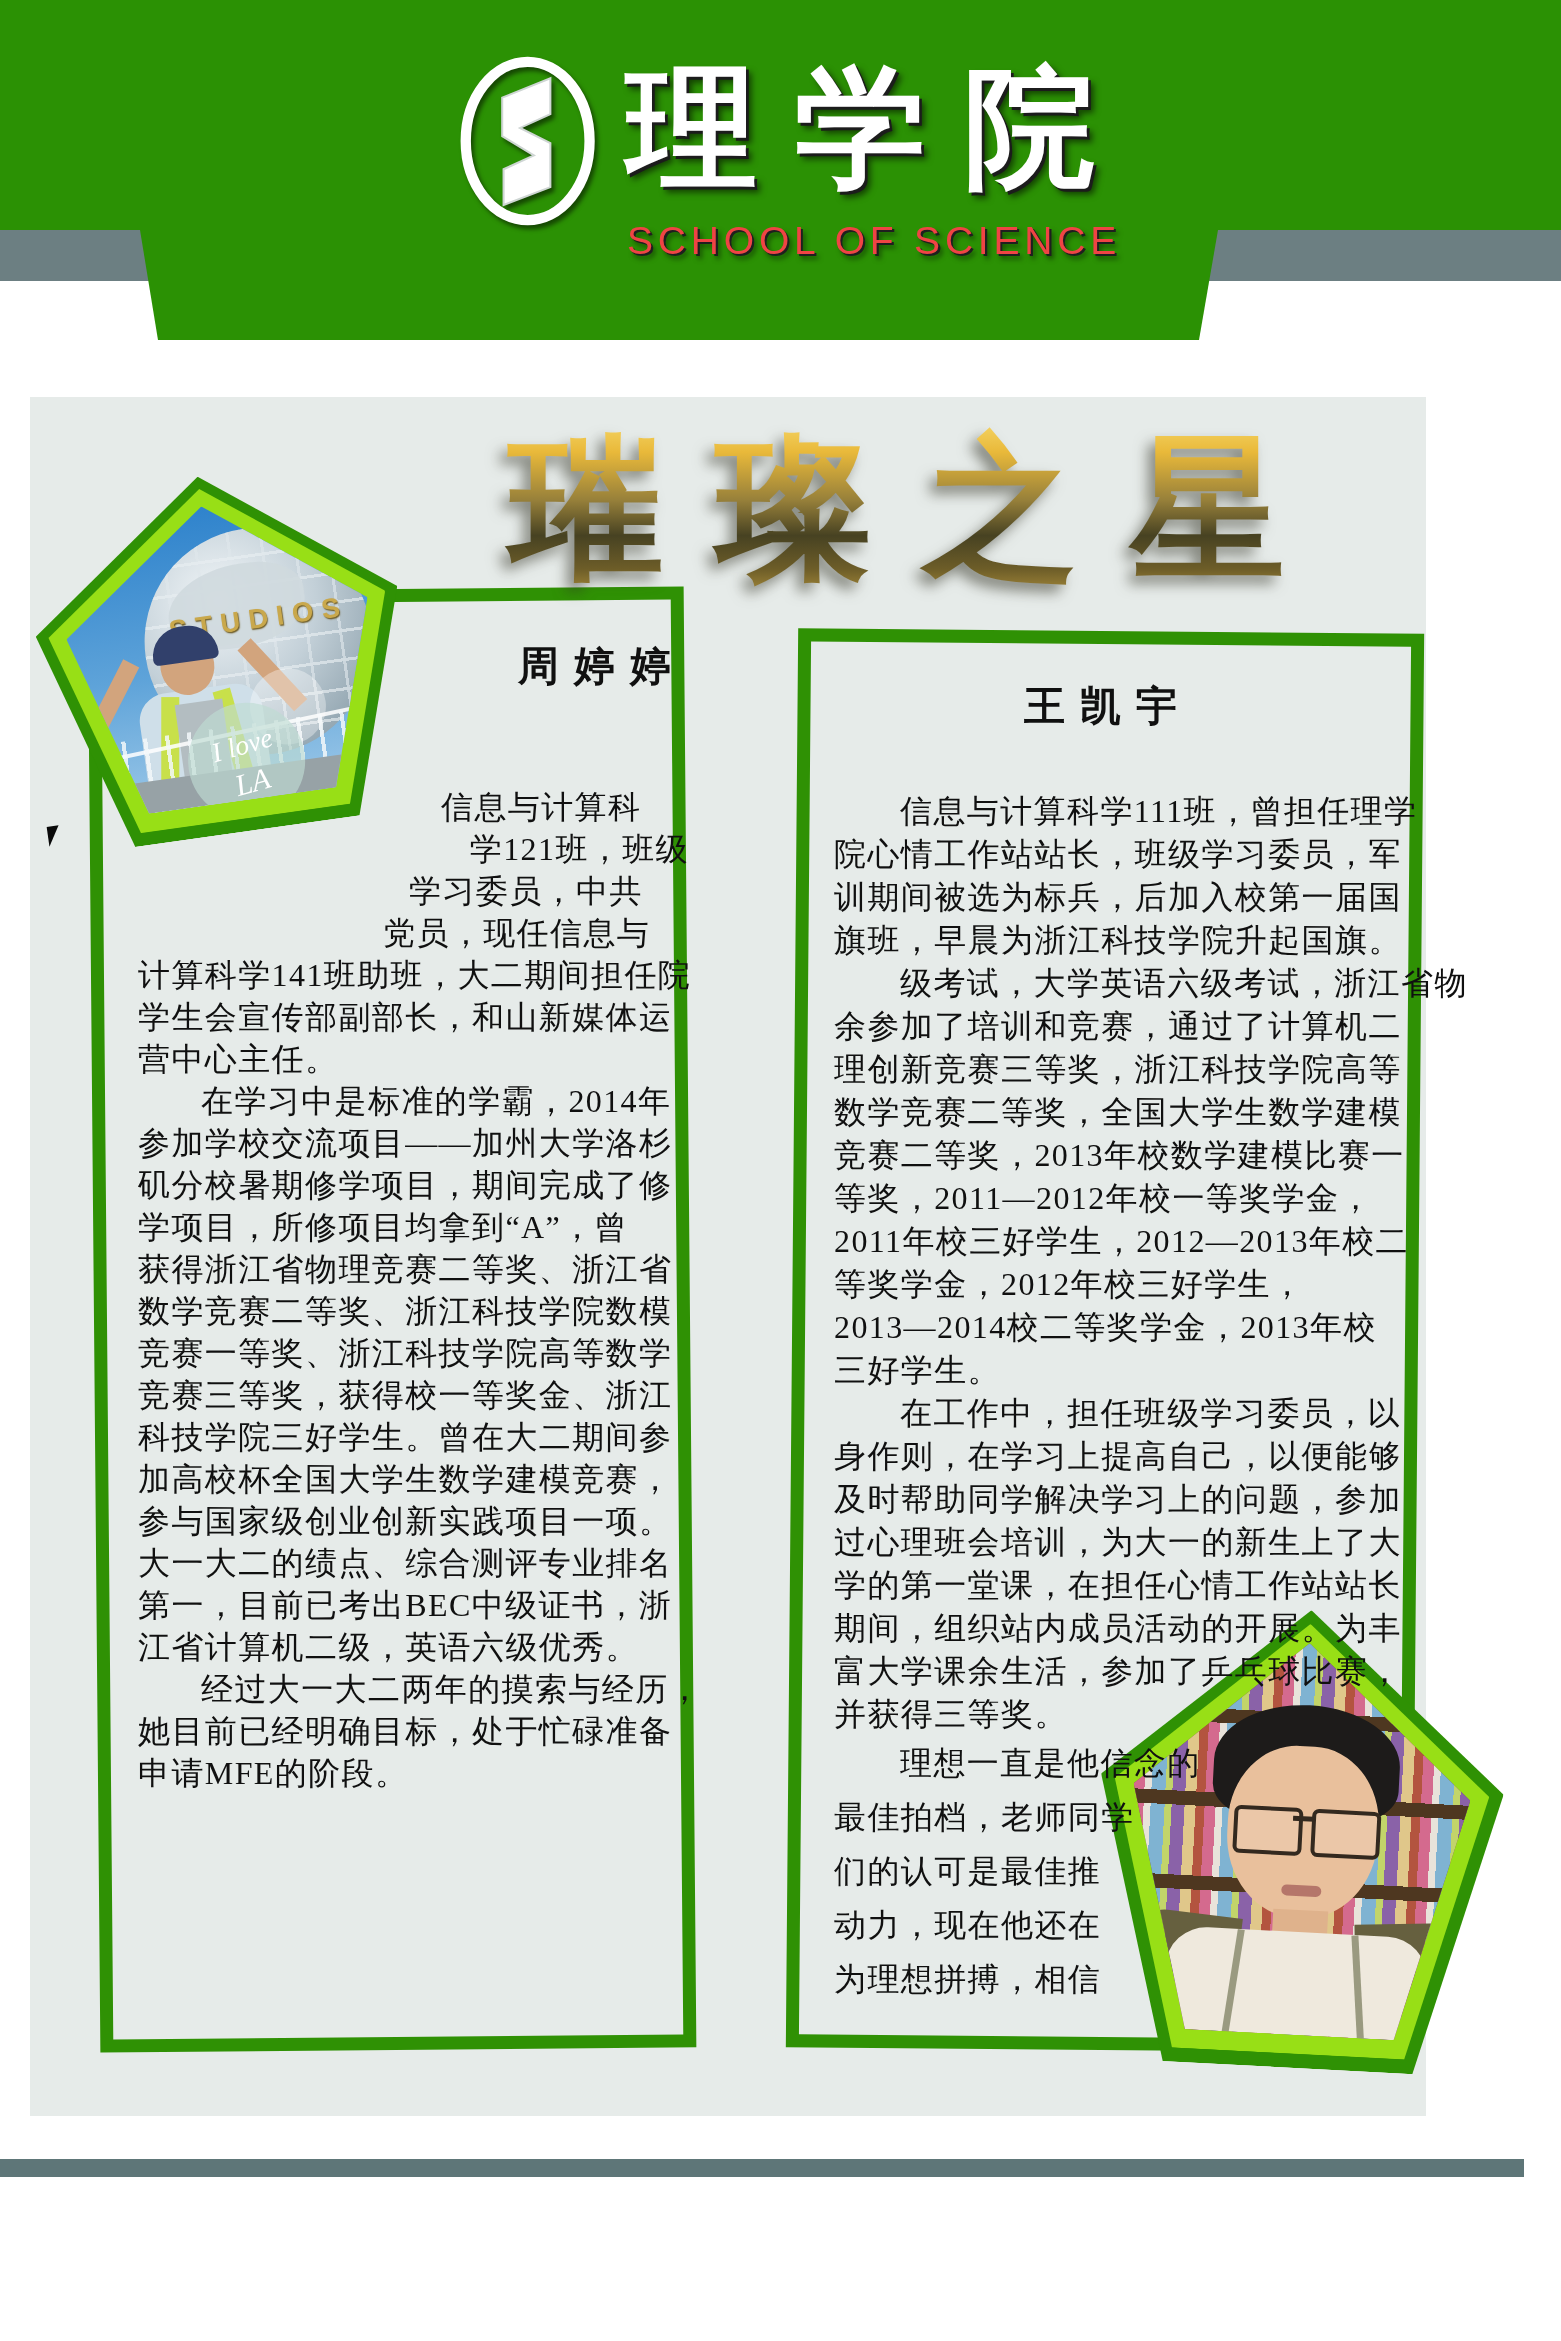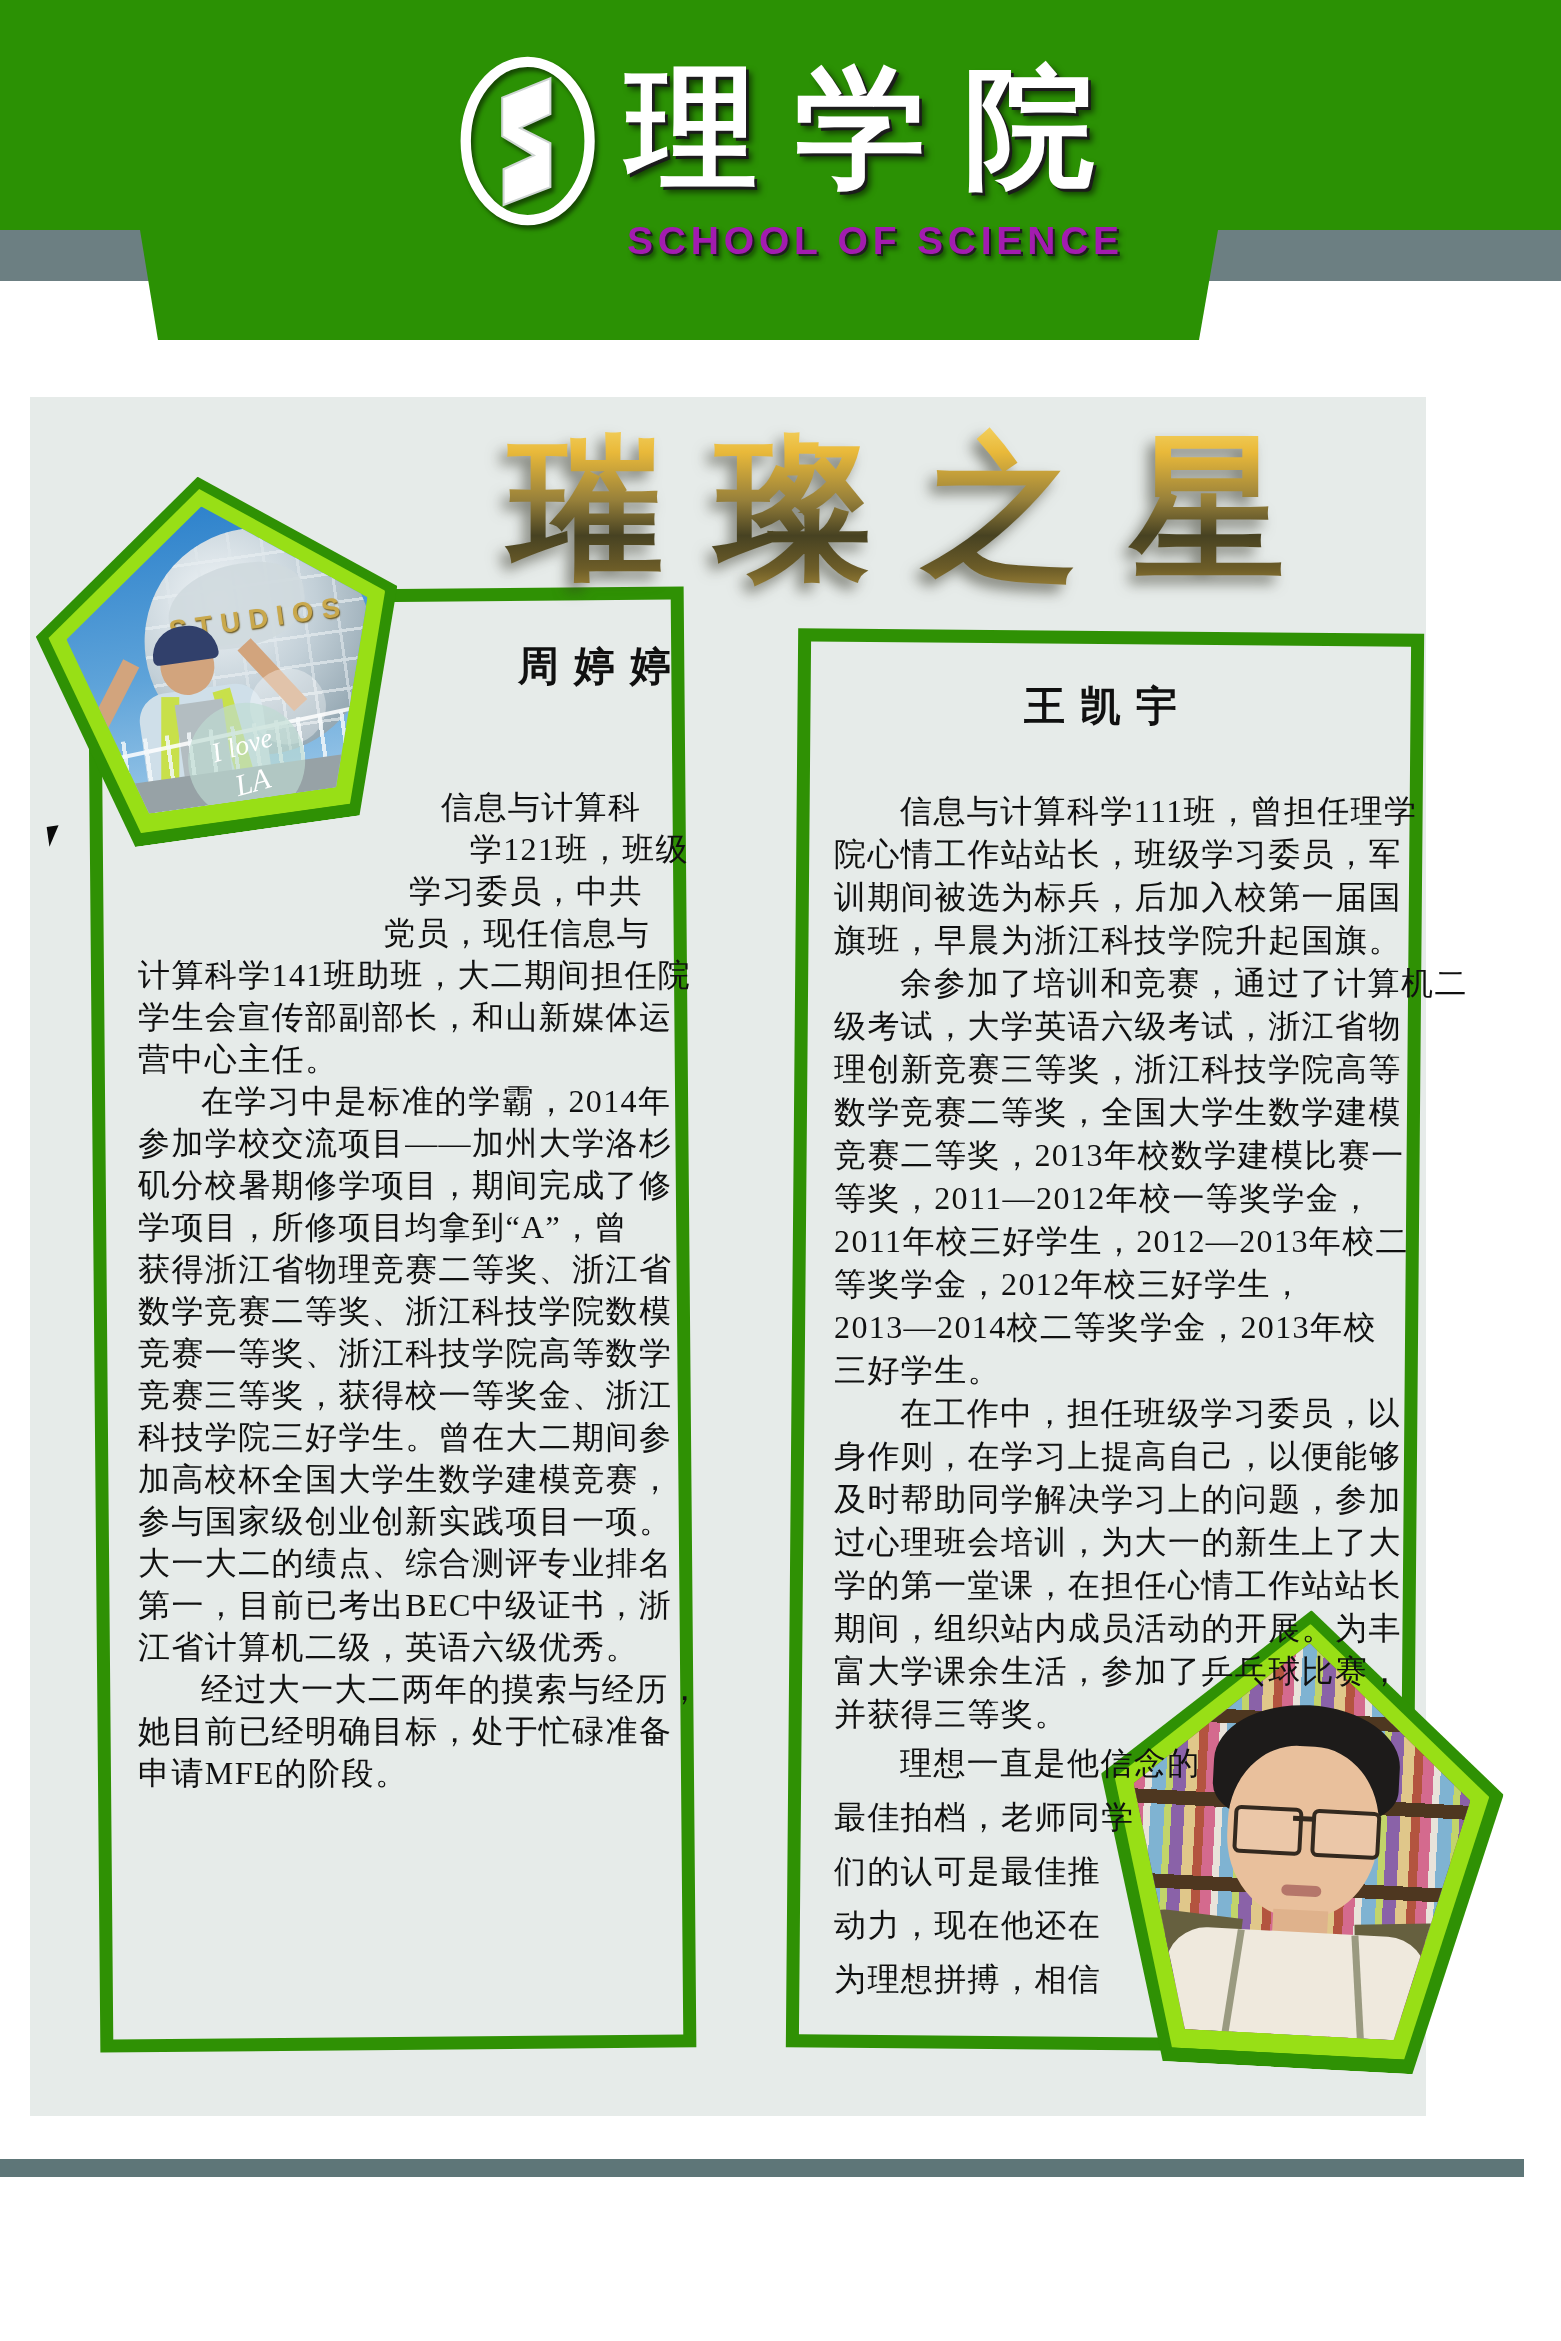--- a/index.html
+++ b/index.html
@@ -9,21 +9,21 @@
   
   .band-green{position:absolute;left:0;top:0;width:1561px;height:230px;background:#2b9104;}
   .band-gray{position:absolute;left:0;top:230px;width:1561px;height:51px;background:#6c7f82;}
   .band-trapezoid{position:absolute;left:140px;top:230px;width:1078px;height:110px;background:#2b9104;
           clip-path:polygon(0 0,100% 0,calc(100% - 19px) 100%,18px 100%);}
   .logo-wrap{position:absolute;left:454px;top:48px;width:688px;height:248px;z-index:5;}
   .logo-oval{position:absolute;left:0;top:6.9px;filter:drop-shadow(3.4px 4.1px 2.1px rgba(0,0,0,0.5));}
   .school-zh{position:absolute;left:172px;top:-6.9px;font-size:131px;font-weight:bold;color:#ffffff;
           letter-spacing:38px;white-space:nowrap;
           text-shadow:2.8px 2.8px 0 #1c1c1c,5.5px 6.2px 6.9px rgba(0,0,0,0.55);}
-  .school-en{position:absolute;left:173px;top:171px;font-size:39px;font-weight:bold;color:#a21caf;
+  .school-en{position:absolute;left:173px;top:171px;font-size:39px;font-weight:normal;color:#ef4444;
           font-family:"Liberation Sans","DejaVu Sans",sans-serif;letter-spacing:4.8px;white-space:nowrap;
           text-shadow:2.1px 2.1px 0 #1f1f1f,4.1px 4.8px 5.5px rgba(0,0,0,0.5);}
 
   
   .panel{position:absolute;left:30px;top:397px;width:1396px;height:1719px;background:#e6ebe9;}
   .page-title{position:absolute;left:386px;top:406px;width:1074px;text-align:center;z-index:4;
           font-size:155px;font-weight:bold;letter-spacing:52px;white-space:nowrap;
           background:linear-gradient(180deg,#fbe27a 0%,#e9b93a 22%,#97803a 45%,#474222 62%,#6d5d28 78%,#d3ad49 100%);
           -webkit-background-clip:text;background-clip:text;color:transparent;
           filter:drop-shadow(-6.9px 8.3px 6.9px rgba(50,50,35,0.55));}
@@ -229,22 +229,22 @@
       </div>
     </div>
   <div id="right-text" class="col-text">
       <div class="para para-0">
         <div class="line">信息与计算科学111班，曾担任理学</div>
         <div class="line">院心情工作站站长，班级学习委员，军</div>
         <div class="line">训期间被选为标兵，后加入校第一届国</div>
         <div class="line">旗班，早晨为浙江科技学院升起国旗。</div>
       </div>
       <div class="para para-1">
+        <div class="line">级考试，大学英语六级考试，浙江省物</div>
         <div class="line">余参加了培训和竞赛，通过了计算机二</div>
-        <div class="line">级考试，大学英语六级考试，浙江省物</div>
         <div class="line">理创新竞赛三等奖，浙江科技学院高等</div>
         <div class="line">数学竞赛二等奖，全国大学生数学建模</div>
         <div class="line">竞赛二等奖，2013年校数学建模比赛一</div>
         <div class="line">等奖，2011—2012年校一等奖学金，</div>
         <div class="line">2011年校三好学生，2012—2013年校二</div>
         <div class="line">等奖学金，2012年校三好学生，</div>
         <div class="line">2013—2014校二等奖学金，2013年校</div>
         <div class="line">三好学生。</div>
       </div>
       <div class="para para-2">

